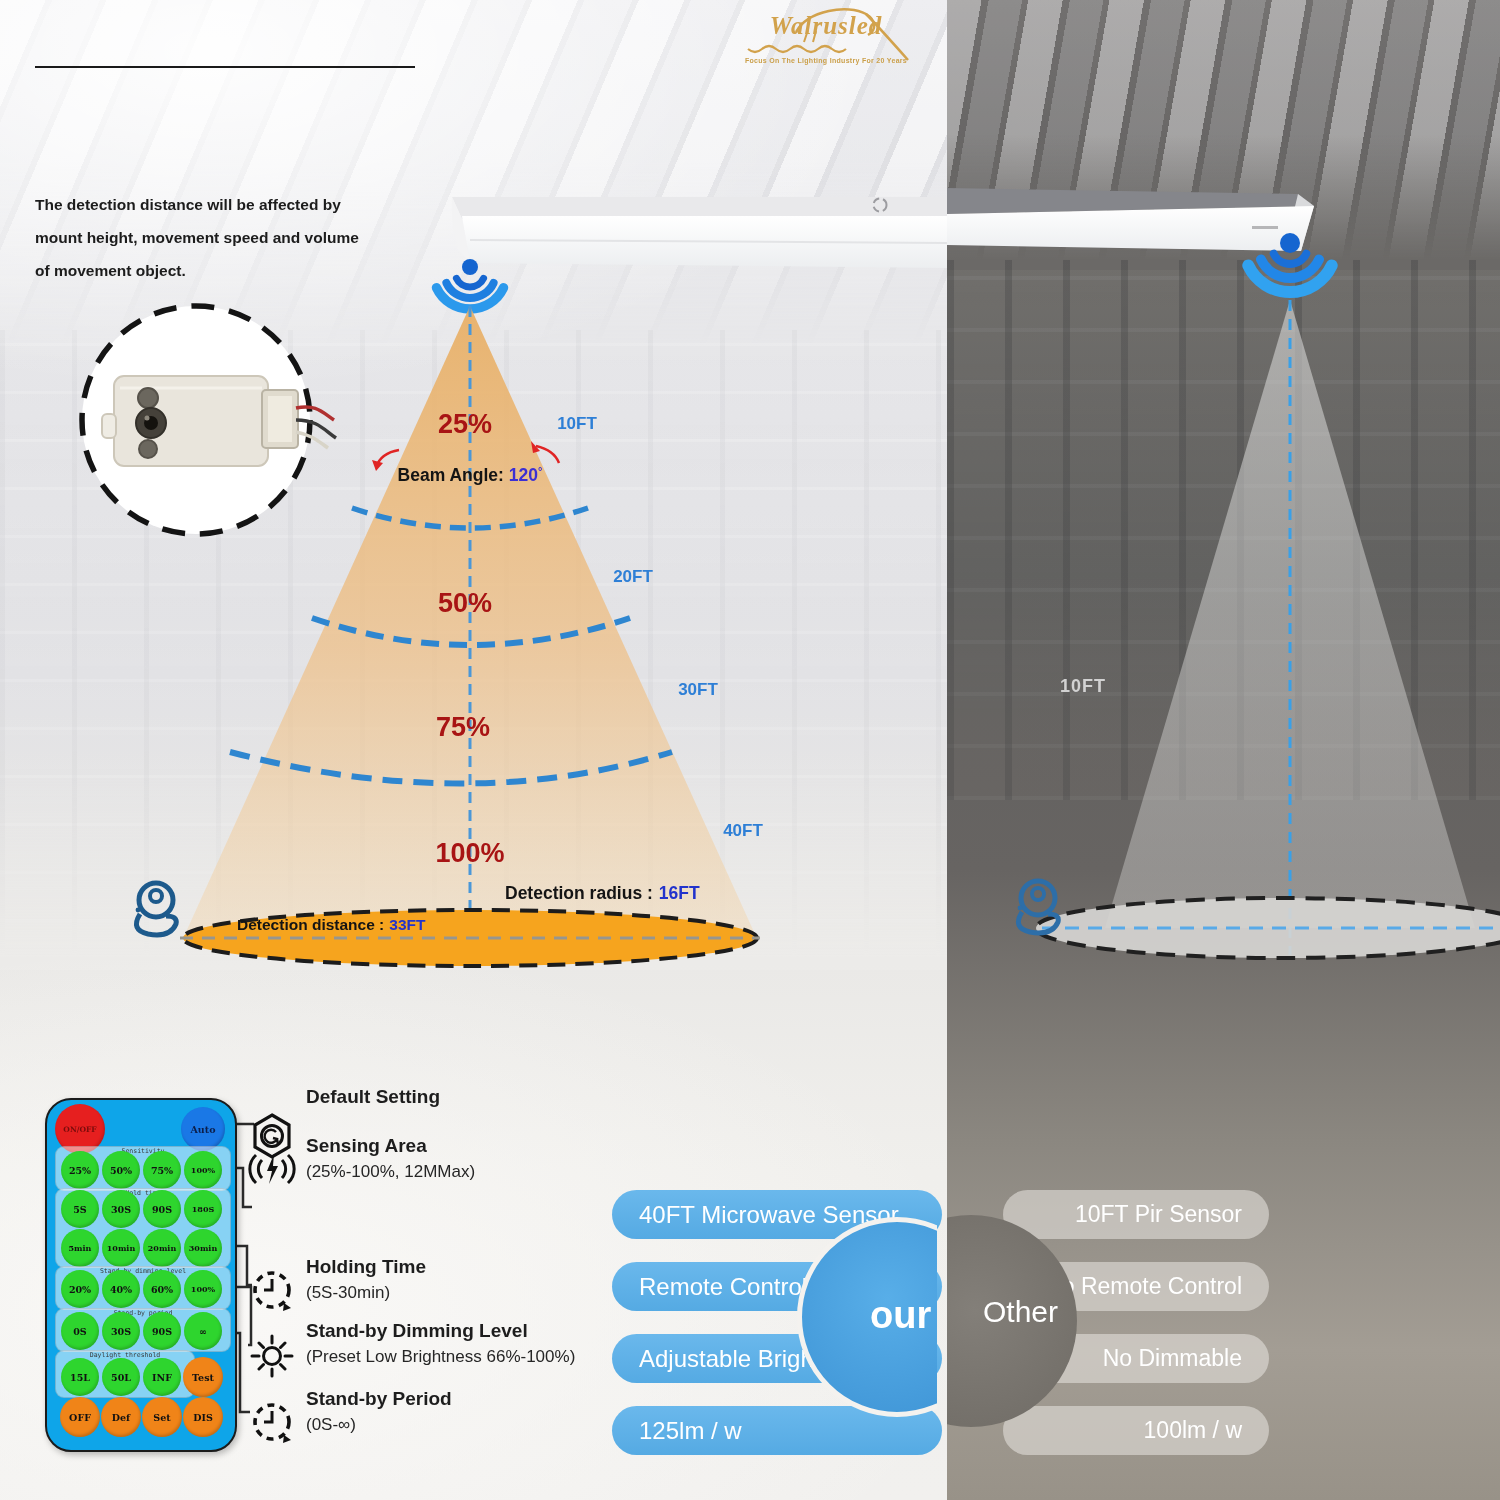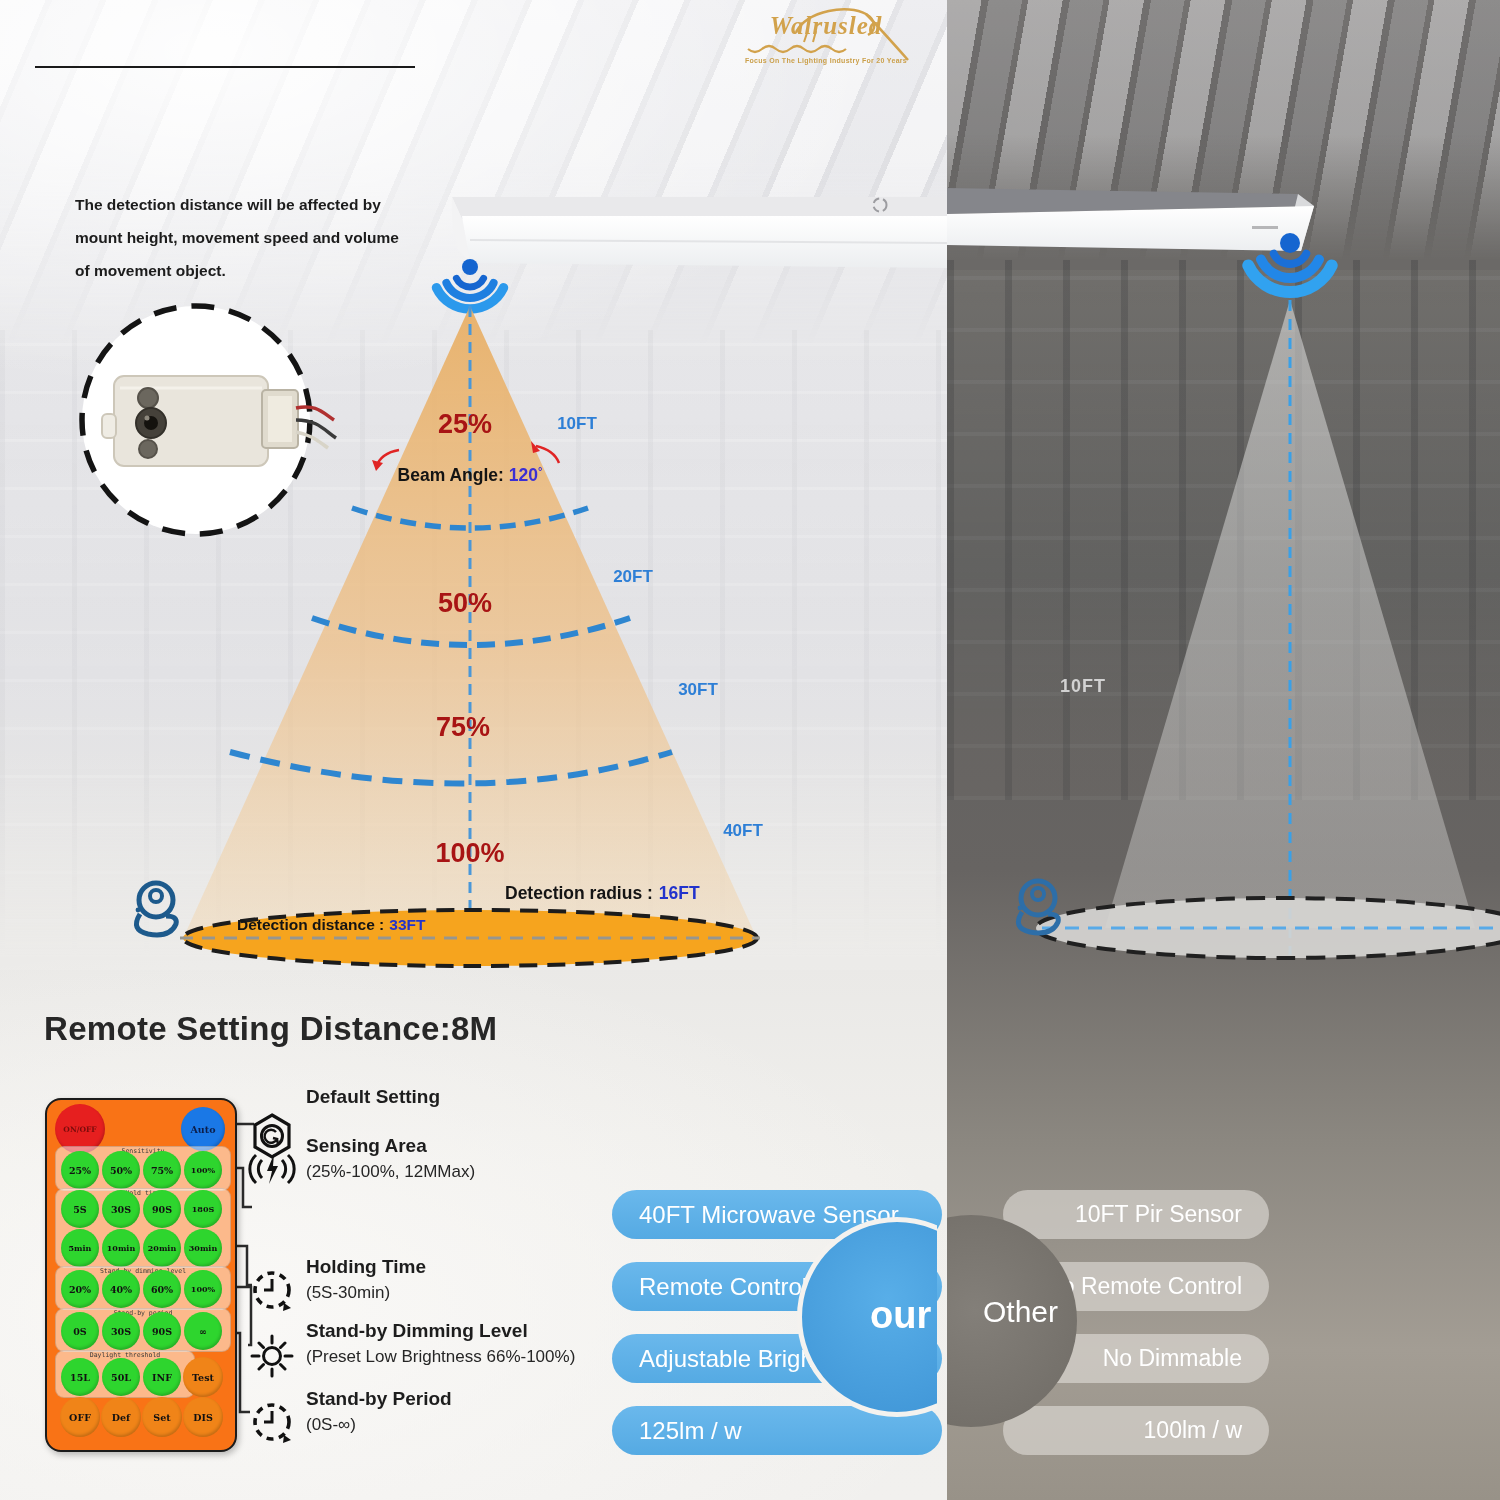--- a/index.html
+++ b/index.html
@@ -33,42 +33,42 @@
   .bg-right-wall{left:947px;top:260px;width:553px;height:540px;opacity:.6;
     background:
       linear-gradient(180deg,rgba(90,90,92,0) 0%,rgba(120,116,110,.25) 85%),
       repeating-linear-gradient(90deg,rgba(25,27,32,.30) 0 7px,rgba(0,0,0,0) 7px 58px),
       repeating-linear-gradient(0deg,rgba(200,202,208,.12) 0 4px,rgba(0,0,0,0) 4px 52px);}
 
   
   .title{left:35px;top:24px;font-size:21.5px;font-weight:bold;color:#121212;letter-spacing:.2px;}
   .title-underline{left:35px;top:66px;width:380px;height:2px;background:#1a1a1a;}
   .paragraph{left:35px;top:88px;width:884px;font-size:25px;line-height:34px;color:#3d3d3d;}
-  .note-line{left:35px;font-size:15.5px;font-weight:bold;color:#1c1c1c;margin-left:40px;}
+  .note-line{left:35px;font-size:15.5px;font-weight:bold;color:#1c1c1c;}
   .logo-box{left:738px;top:2px;width:176px;height:70px;text-align:center;}
   .logo-brand{left:0;top:10px;width:176px;font-family:"Liberation Serif",serif;font-style:italic;
     font-weight:bold;font-size:25px;color:#d2a24c;letter-spacing:1px;}
   .logo-tagline{left:0;top:55px;width:176px;font-size:7px;font-weight:bold;color:#cba04b;letter-spacing:.3px;}
 
   .pct-label{font-size:27px;font-weight:bold;color:#a81414;transform:translate(-50%,-50%);}
   .dist-label{font-size:17px;font-weight:bold;color:#2e7fd6;transform:translate(-50%,-50%);}
   .beam-angle{left:470px;top:465px;transform:translateX(-50%);font-size:17.5px;font-weight:bold;color:#141414;white-space:nowrap;}
   .beam-angle .val{color:#3b2fd4;}
   .beam-angle .deg{color:#3b2fd4;font-size:11px;vertical-align:top;}
   .radius-line{left:505px;top:883px;font-size:17.5px;font-weight:bold;color:#141414;white-space:nowrap;}
   .radius-line .val{color:#2233cc;margin-left:6px;}
   .distance-line{left:237px;top:916px;font-size:15.5px;font-weight:bold;color:#141414;white-space:nowrap;}
   .distance-line .val{color:#2233cc;margin-left:5px;}
   .pir-dist{left:1060px;top:676px;font-size:18px;font-weight:bold;color:#d2d2d2;letter-spacing:1px;}
 
   .remote-heading{left:44px;top:1010px;font-size:33px;font-weight:bold;color:#272727;letter-spacing:.3px;}
 
   
-  .remote{left:45px;top:1098px;width:192px;height:354px;background:#f97316;border:2.5px solid #1b1b1b;
-    border-radius:16px;box-shadow:2px 3px 6px rgba(0,0,0,.25);z-index:4;}
+  .remote{left:45px;top:1098px;width:192px;height:354px;background:#0ea5e9;border:2.5px solid #1b1b1b;
+    border-radius:26px;box-shadow:2px 3px 6px rgba(0,0,0,.25);z-index:4;}
   .r-group{position:absolute;border:1.2px solid rgba(0,0,0,.14);border-radius:9px;background:rgba(255,255,255,.5);}
   .r-glabel{position:absolute;font-size:6.5px;color:#3a3a3a;transform:translateX(-50%);white-space:nowrap;
     font-family:"DejaVu Sans Mono",monospace;}
   .r-btn{position:absolute;border-radius:50%;display:flex;align-items:center;justify-content:center;
     font-family:"DejaVu Serif",serif;font-weight:bold;color:#111;box-shadow:inset -1px -2px 3px rgba(0,0,0,.18);}
 
   
   .legend-item{position:absolute;left:248px;display:flex;align-items:flex-start;z-index:3;}
   .legend-icon{width:48px;height:48px;flex:0 0 48px;}
   .legend-text{margin-left:10px;}
@@ -250,21 +250,20 @@
     <span class="val">120</span><span class="deg">°</span>
   </div>
   <div class="abs txt-layer radius-line">
     <span>Detection radius :</span><span class="val">16FT</span>
   </div>
   <div class="abs txt-layer distance-line">
     <span>Detection distance :</span><span class="val">33FT</span>
   </div>
   <div class="abs txt-layer pir-dist">10FT</div>
 
-  <div class="abs txt-layer remote-heading">Remote Setting Distance:8M</div>
 
   <div id="remote" class="abs remote">
       <div class="r-btn" style="left: 8px; top: 4px; width: 50px; height: 50px; background: rgb(230, 31, 31); font-size: 7.5px; color: rgb(122, 12, 12);">ON/OFF</div>
       <div class="r-btn" style="left: 134px; top: 7px; width: 44px; height: 44px; background: rgb(26, 120, 230); font-size: 9.5px; color: rgb(12, 30, 74);">Auto</div>
       <div class="r-group" style="left: 8px; top: 46px; width: 176px; height: 45px;"></div>
       <div class="r-glabel" style="left: 96px; top: 47px;">Sensitivity</div>
       <div class="r-btn" style="left: 14px; top: 51px; width: 38px; height: 38px; background: rgb(46, 213, 46); font-size: 9.5px; color: rgb(17, 17, 17);">25%</div>
       <div class="r-btn" style="left: 55px; top: 51px; width: 38px; height: 38px; background: rgb(46, 213, 46); font-size: 9.5px; color: rgb(17, 17, 17);">50%</div>
       <div class="r-btn" style="left: 96px; top: 51px; width: 38px; height: 38px; background: rgb(46, 213, 46); font-size: 9.5px; color: rgb(17, 17, 17);">75%</div>
       <div class="r-btn" style="left: 137px; top: 51px; width: 38px; height: 38px; background: rgb(46, 213, 46); font-size: 8px; color: rgb(17, 17, 17);">100%</div>

